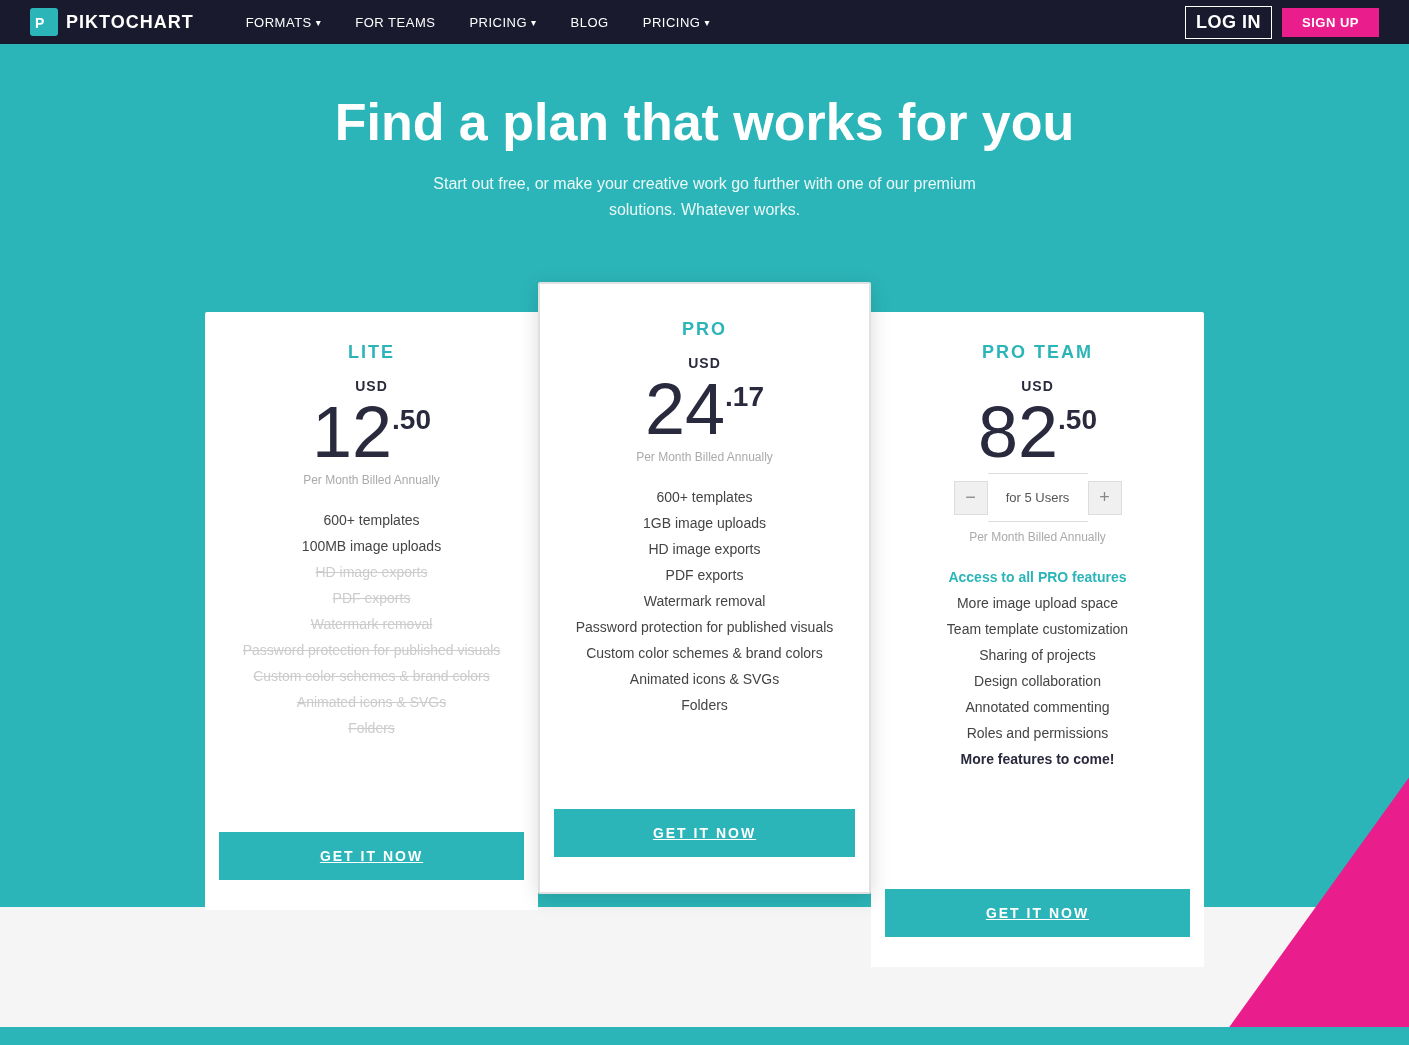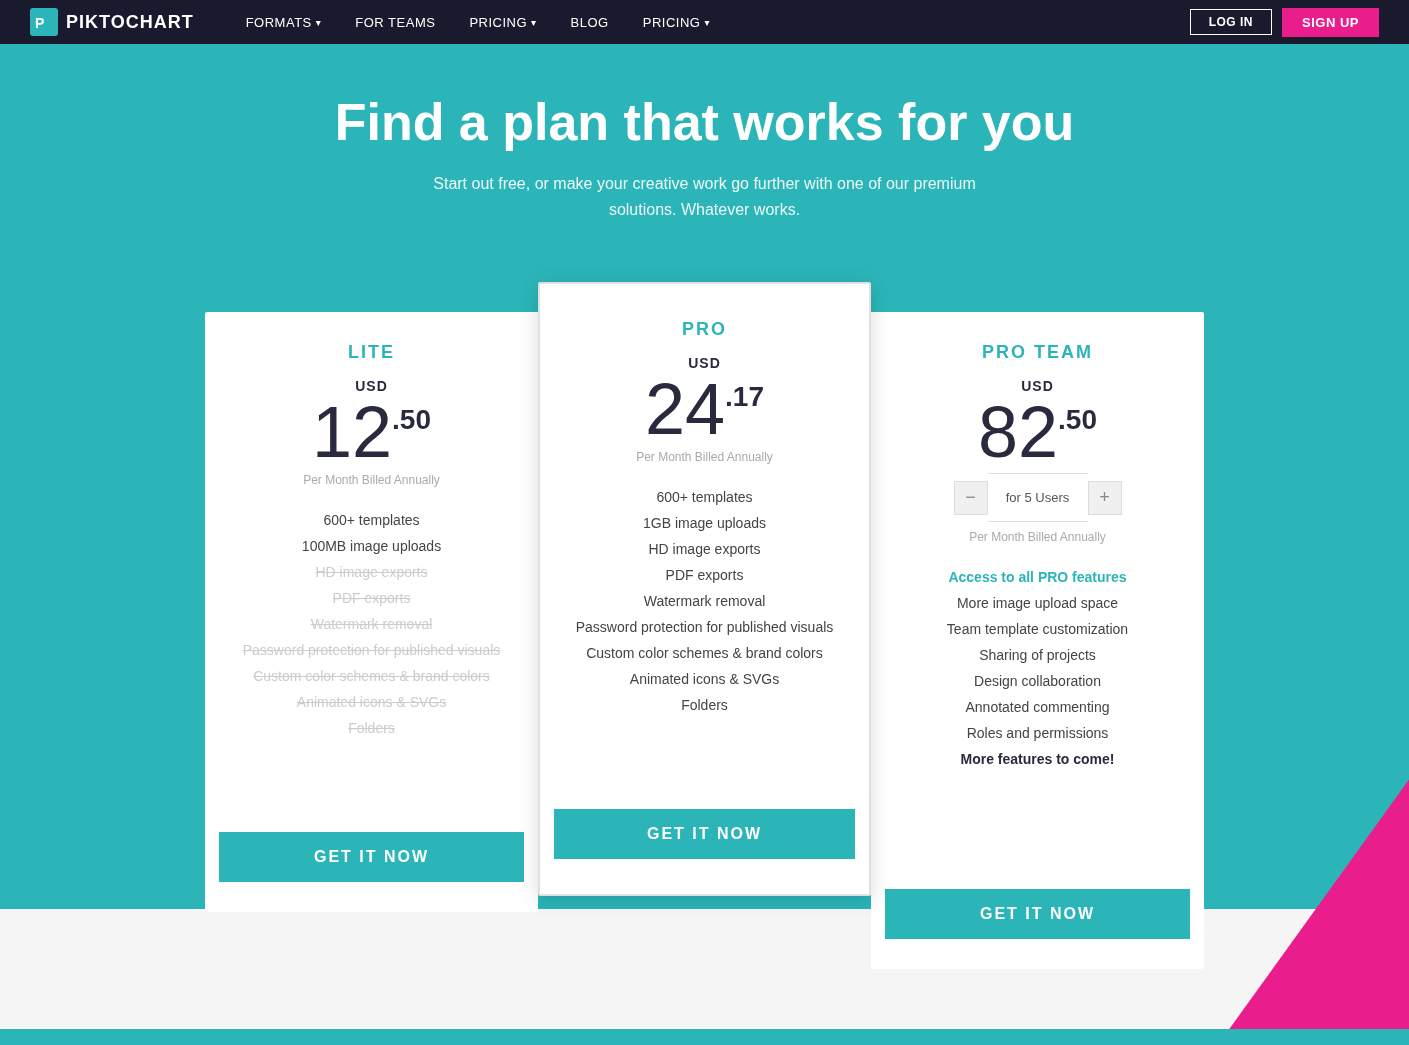--- a/index.html
+++ b/index.html
@@ -49,22 +49,22 @@
     }
     .nav-actions {
       display: flex;
       align-items: center;
       gap: 10px;
     }
     .btn-login {
       color: white;
       border: 1.5px solid white;
       background: transparent;
-      padding: 5px 18px;
-      font-size: 12px;
+      padding: 5px 10px;
+      font-size: 18px;
       font-weight: bold;
       cursor: pointer;
       letter-spacing: 0.5px;
       margin-left: 32px;
     }
     .btn-signup {
       background: #e91e8c;
       color: white;
       border: none;
       padding: 7px 20px;
@@ -240,27 +240,28 @@
     .card-features li.bold-feature {
       font-weight: 800;
       color: #2a2a3e;
     }
 
     .btn-get {
       display: block;
       width: 100%;
       background: #2bb5b8;
       color: white;
-      font-size: 16px;
+      font-size: 14px;
       font-weight: 700;
       letter-spacing: 2px;
       padding: 16px;
       border: none;
       cursor: pointer;
       text-transform: uppercase;
+      text-decoration: underline;
     }
 
     
     .user-counter {
       display: flex;
       align-items: center;
       justify-content: center;
       margin-bottom: 8px;
       gap: 0;
     }

